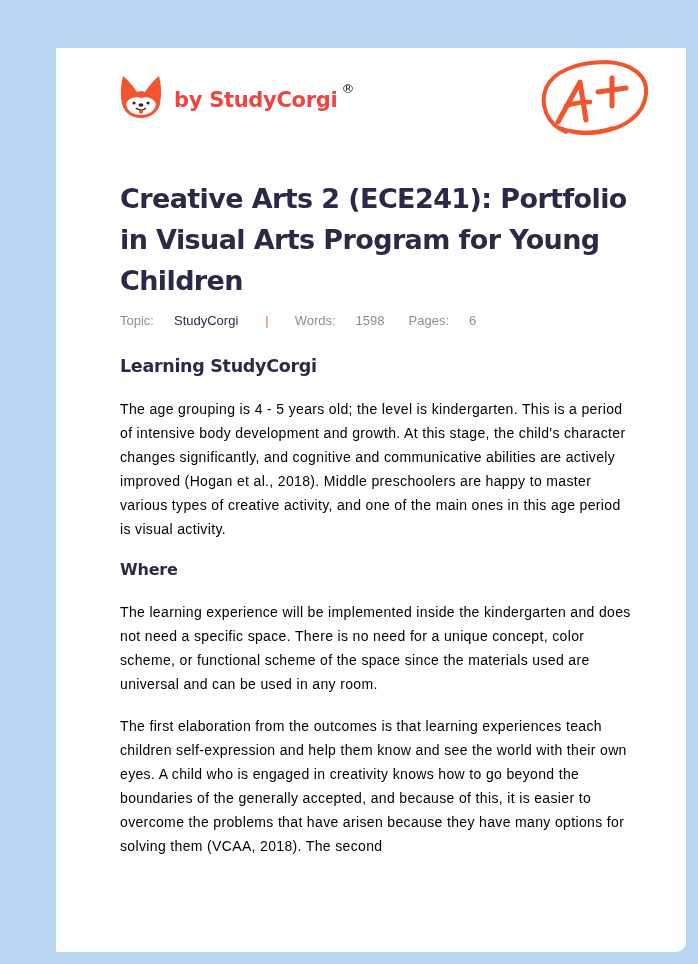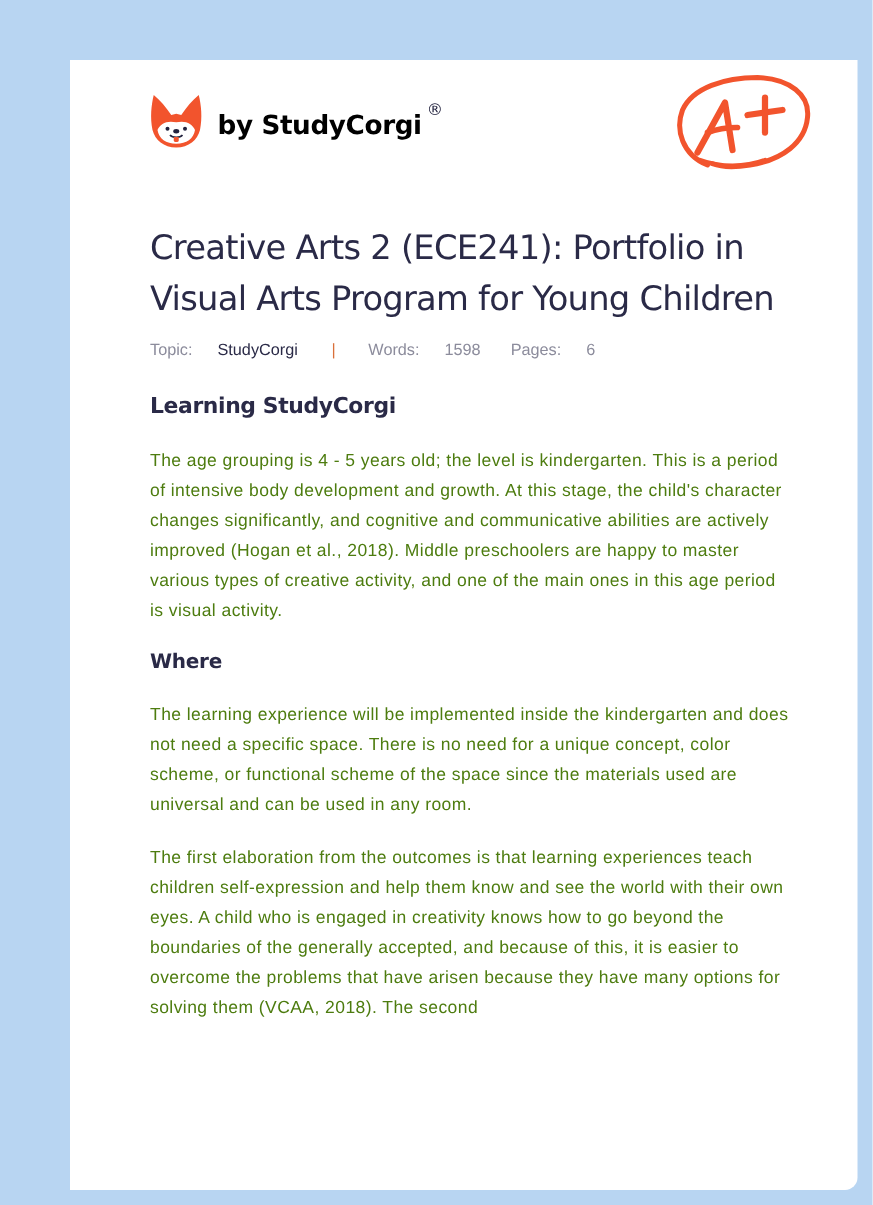--- a/index.html
+++ b/index.html
@@ -41,21 +41,21 @@
     .logo-icon {
       width: 42px;
       height: 46px;
       display: block;
     }
     .logo-text {
       margin-left: 12px;
       font-family: "DejaVu Sans", sans-serif;
       font-weight: bold;
       font-size: 21px;
-      color: #000000;
+      color: #ef4444;
       letter-spacing: -0.3px;
       position: relative;
       top: 3px;
     }
     .logo-reg {
       font-family: "DejaVu Sans", sans-serif;
       font-size: 13px;
       color: #23233f;
       position: relative;
       top: -9px;
@@ -70,21 +70,21 @@
     }
     .content {
       position: absolute;
       left: 64px;
       top: 130px;
       width: 512px;
     }
     .title {
       margin: 0;
       font-family: "DejaVu Sans", sans-serif;
-      font-weight: normal;
+      font-weight: bold;
       font-size: 27px;
       line-height: 41px;
       color: #2a2a47;
       letter-spacing: -0.6px;
     }
     .meta {
       margin-top: 12px;
       font-family: "Liberation Sans", sans-serif;
       font-size: 13px;
       color: #8c8c9c;
@@ -126,21 +126,21 @@
       letter-spacing: -0.2px;
     }
     .h3.spaced {
       margin-top: 17px;
     }
     .para {
       margin: 18px 0 0 0;
       font-family: "Liberation Sans", sans-serif;
       font-size: 14px;
       line-height: 24px;
-      color: #4d7c0f;
+      color: #000000;
       letter-spacing: 0.35px;
     }
   </style>
 </head>
 <body>
 
 <div class="page">
 
   <div class="header">
     <div class="logo">

